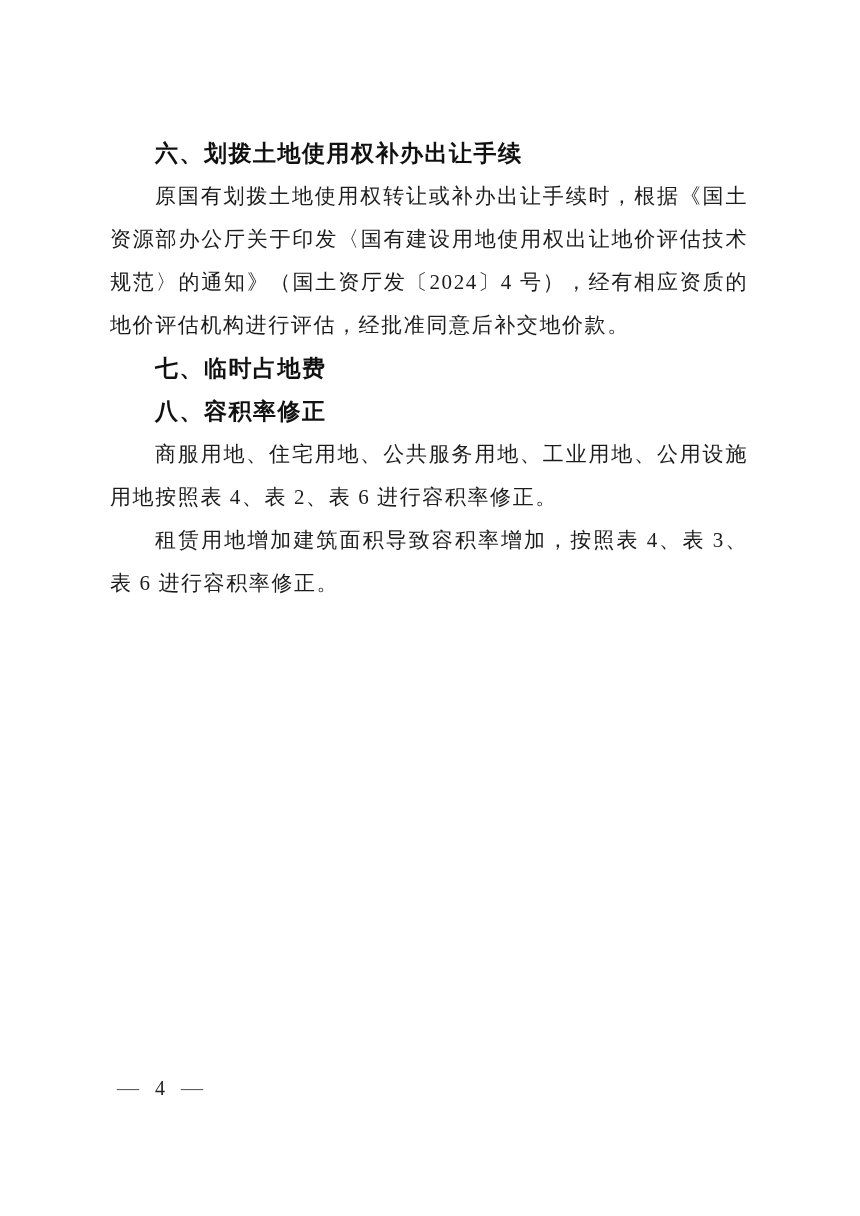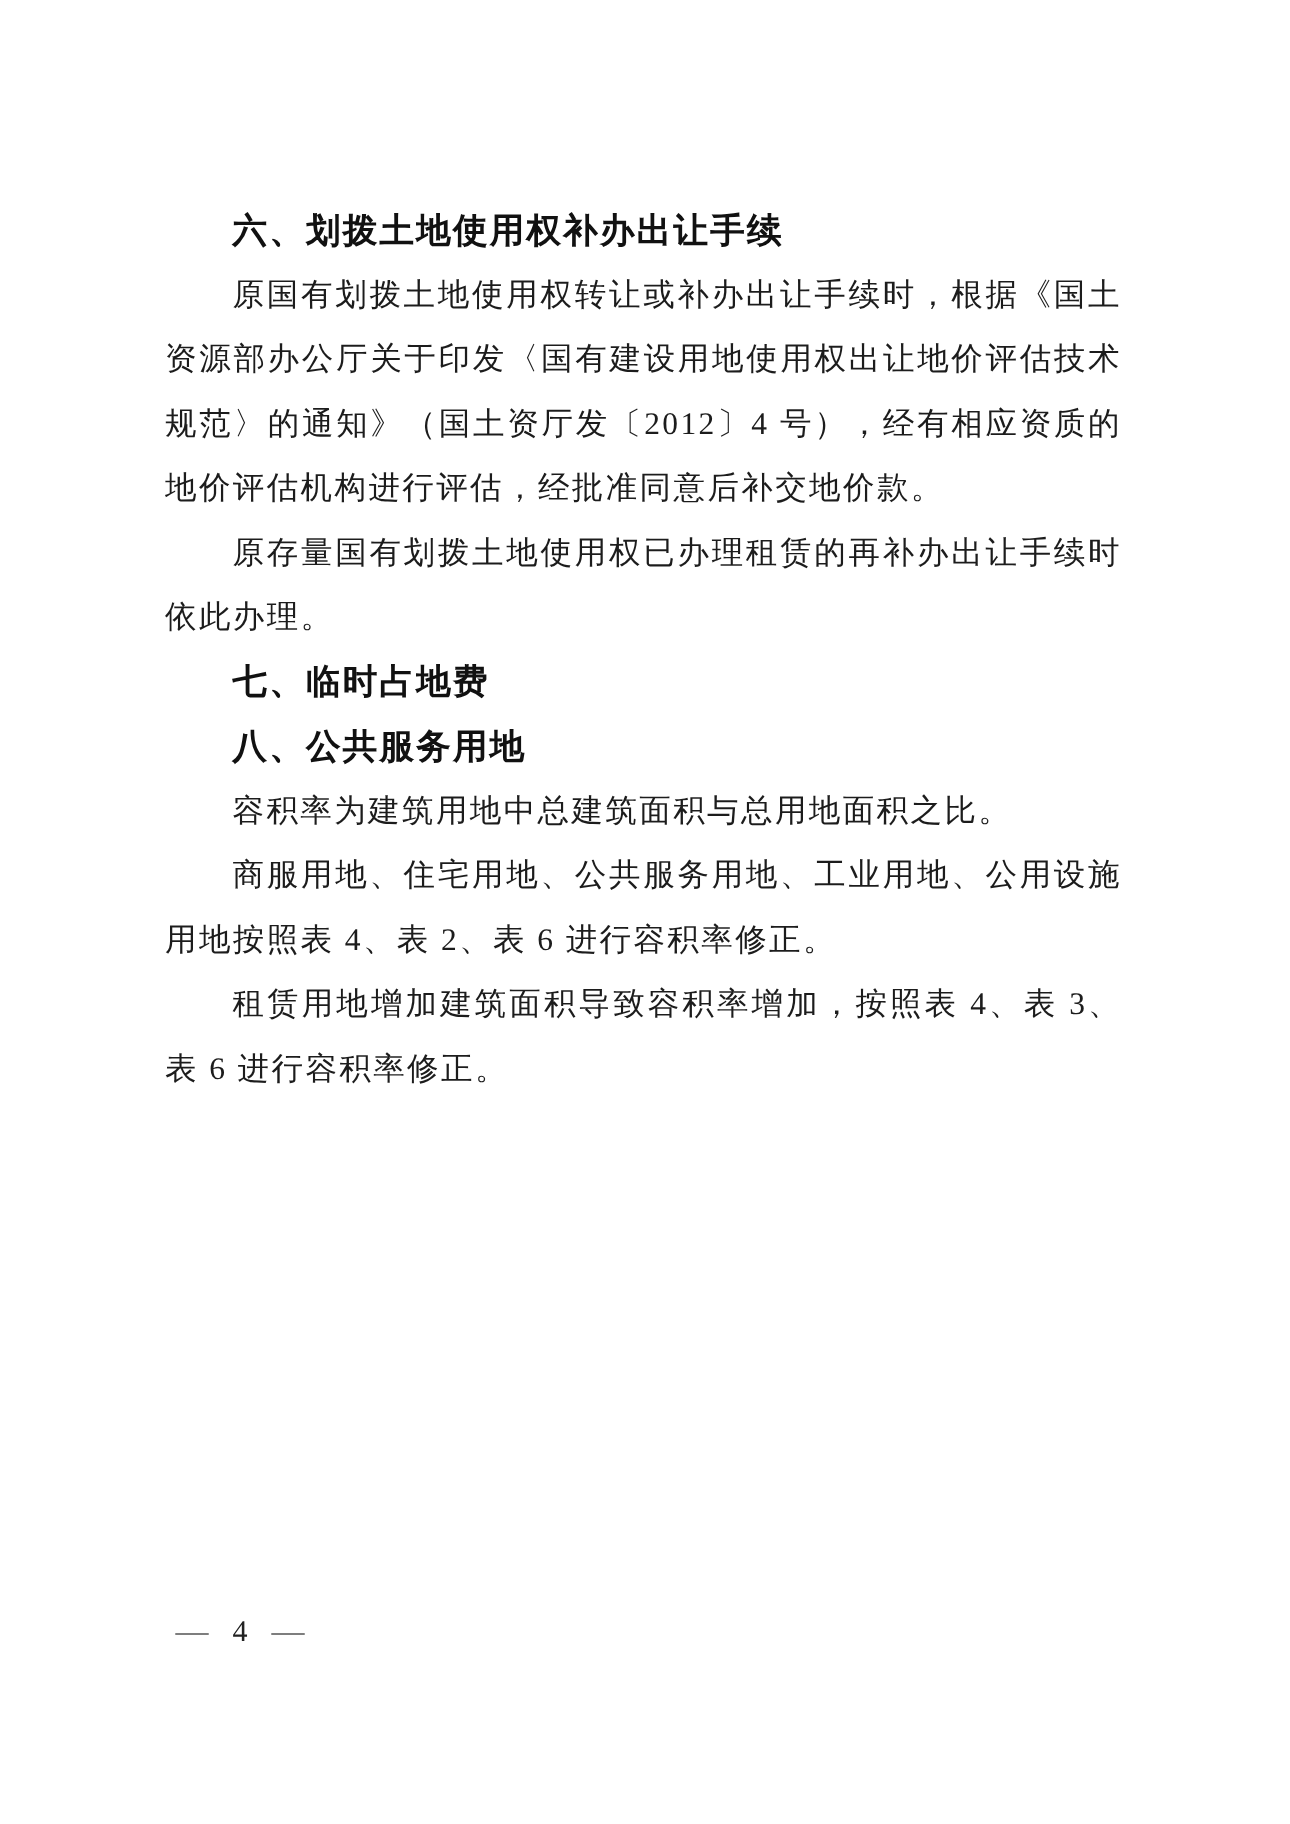--- a/index.html
+++ b/index.html
@@ -64,27 +64,25 @@
     color: #222222;
   }
 </style>
 </head>
 <body>
 
 <div class="page">
   <div class="content">
 
     <h2 class="sec-heading">六、划拨土地使用权补办出让手续</h2>
-    <p class="body-para">原国有划拨土地使用权转让或补办出让手续时，根据《国土资源部办公厅关于印发〈国有建设用地使用权出让地价评估技术规范〉的通知》（国土资厅发〔2012〕4 号），经有相应资质的地价评估机构进行评估，经批准同意后补交地价款。</p>
-    <p class="body-para">原存量国有划拨土地使用权已办理租赁的再补办出让手续时依此办理。</p>
+    <p class="body-para">原国有划拨土地使用权转让或补办出让手续时，根据《国土资源部办公厅关于印发〈国有建设用地使用权出让地价评估技术规范〉的通知》（国土资厅发〔2024〕4 号），经有相应资质的地价评估机构进行评估，经批准同意后补交地价款。</p>
 
     <h2 class="sec-heading">七、临时占地费</h2>
 
-    <h2 class="sec-heading">八、公共服务用地</h2>
-    <p class="body-para">容积率为建筑用地中总建筑面积与总用地面积之比。</p>
+    <h2 class="sec-heading">八、容积率修正</h2>
     <p class="body-para">商服用地、住宅用地、公共服务用地、工业用地、公用设施用地按照表 4、表 2、表 6 进行容积率修正。</p>
     <p class="body-para">租赁用地增加建筑面积导致容积率增加，按照表 4、表 3、表 6 进行容积率修正。</p>
 
   </div>
 
   <div class="footer">
     <span class="dash">—</span>
     <span class="num">4</span>
     <span class="dash">—</span>
   </div>

